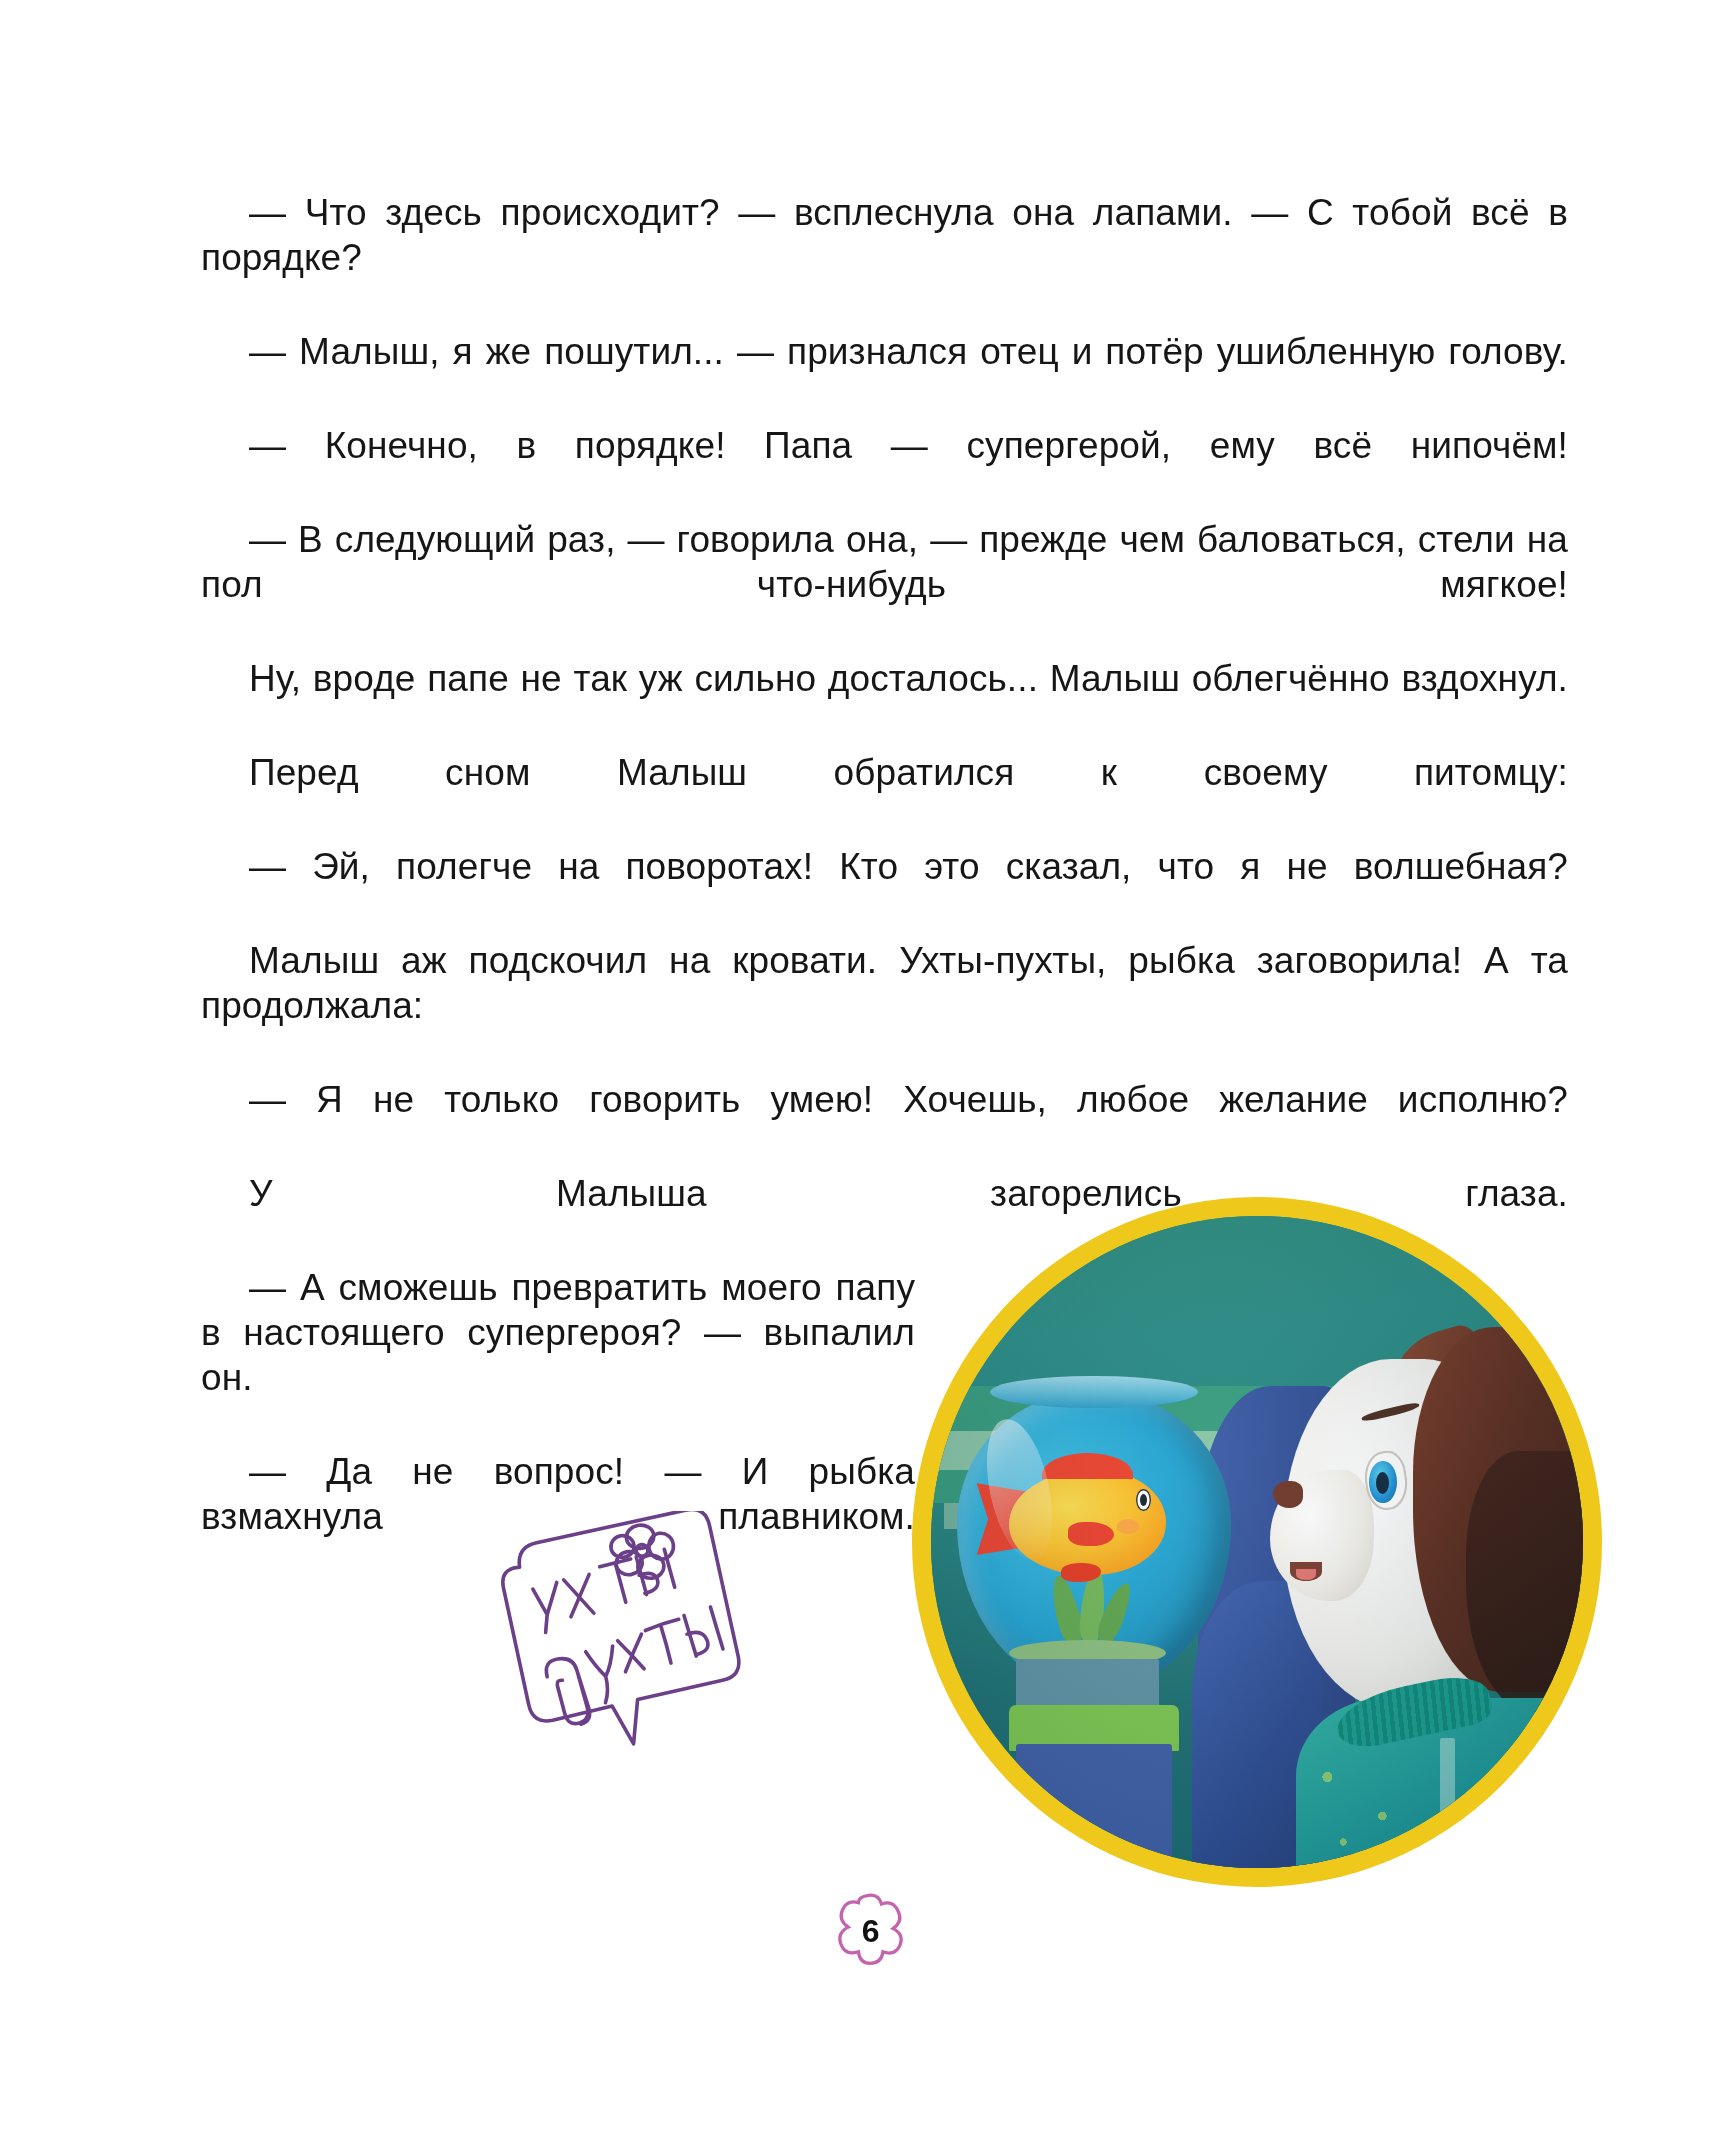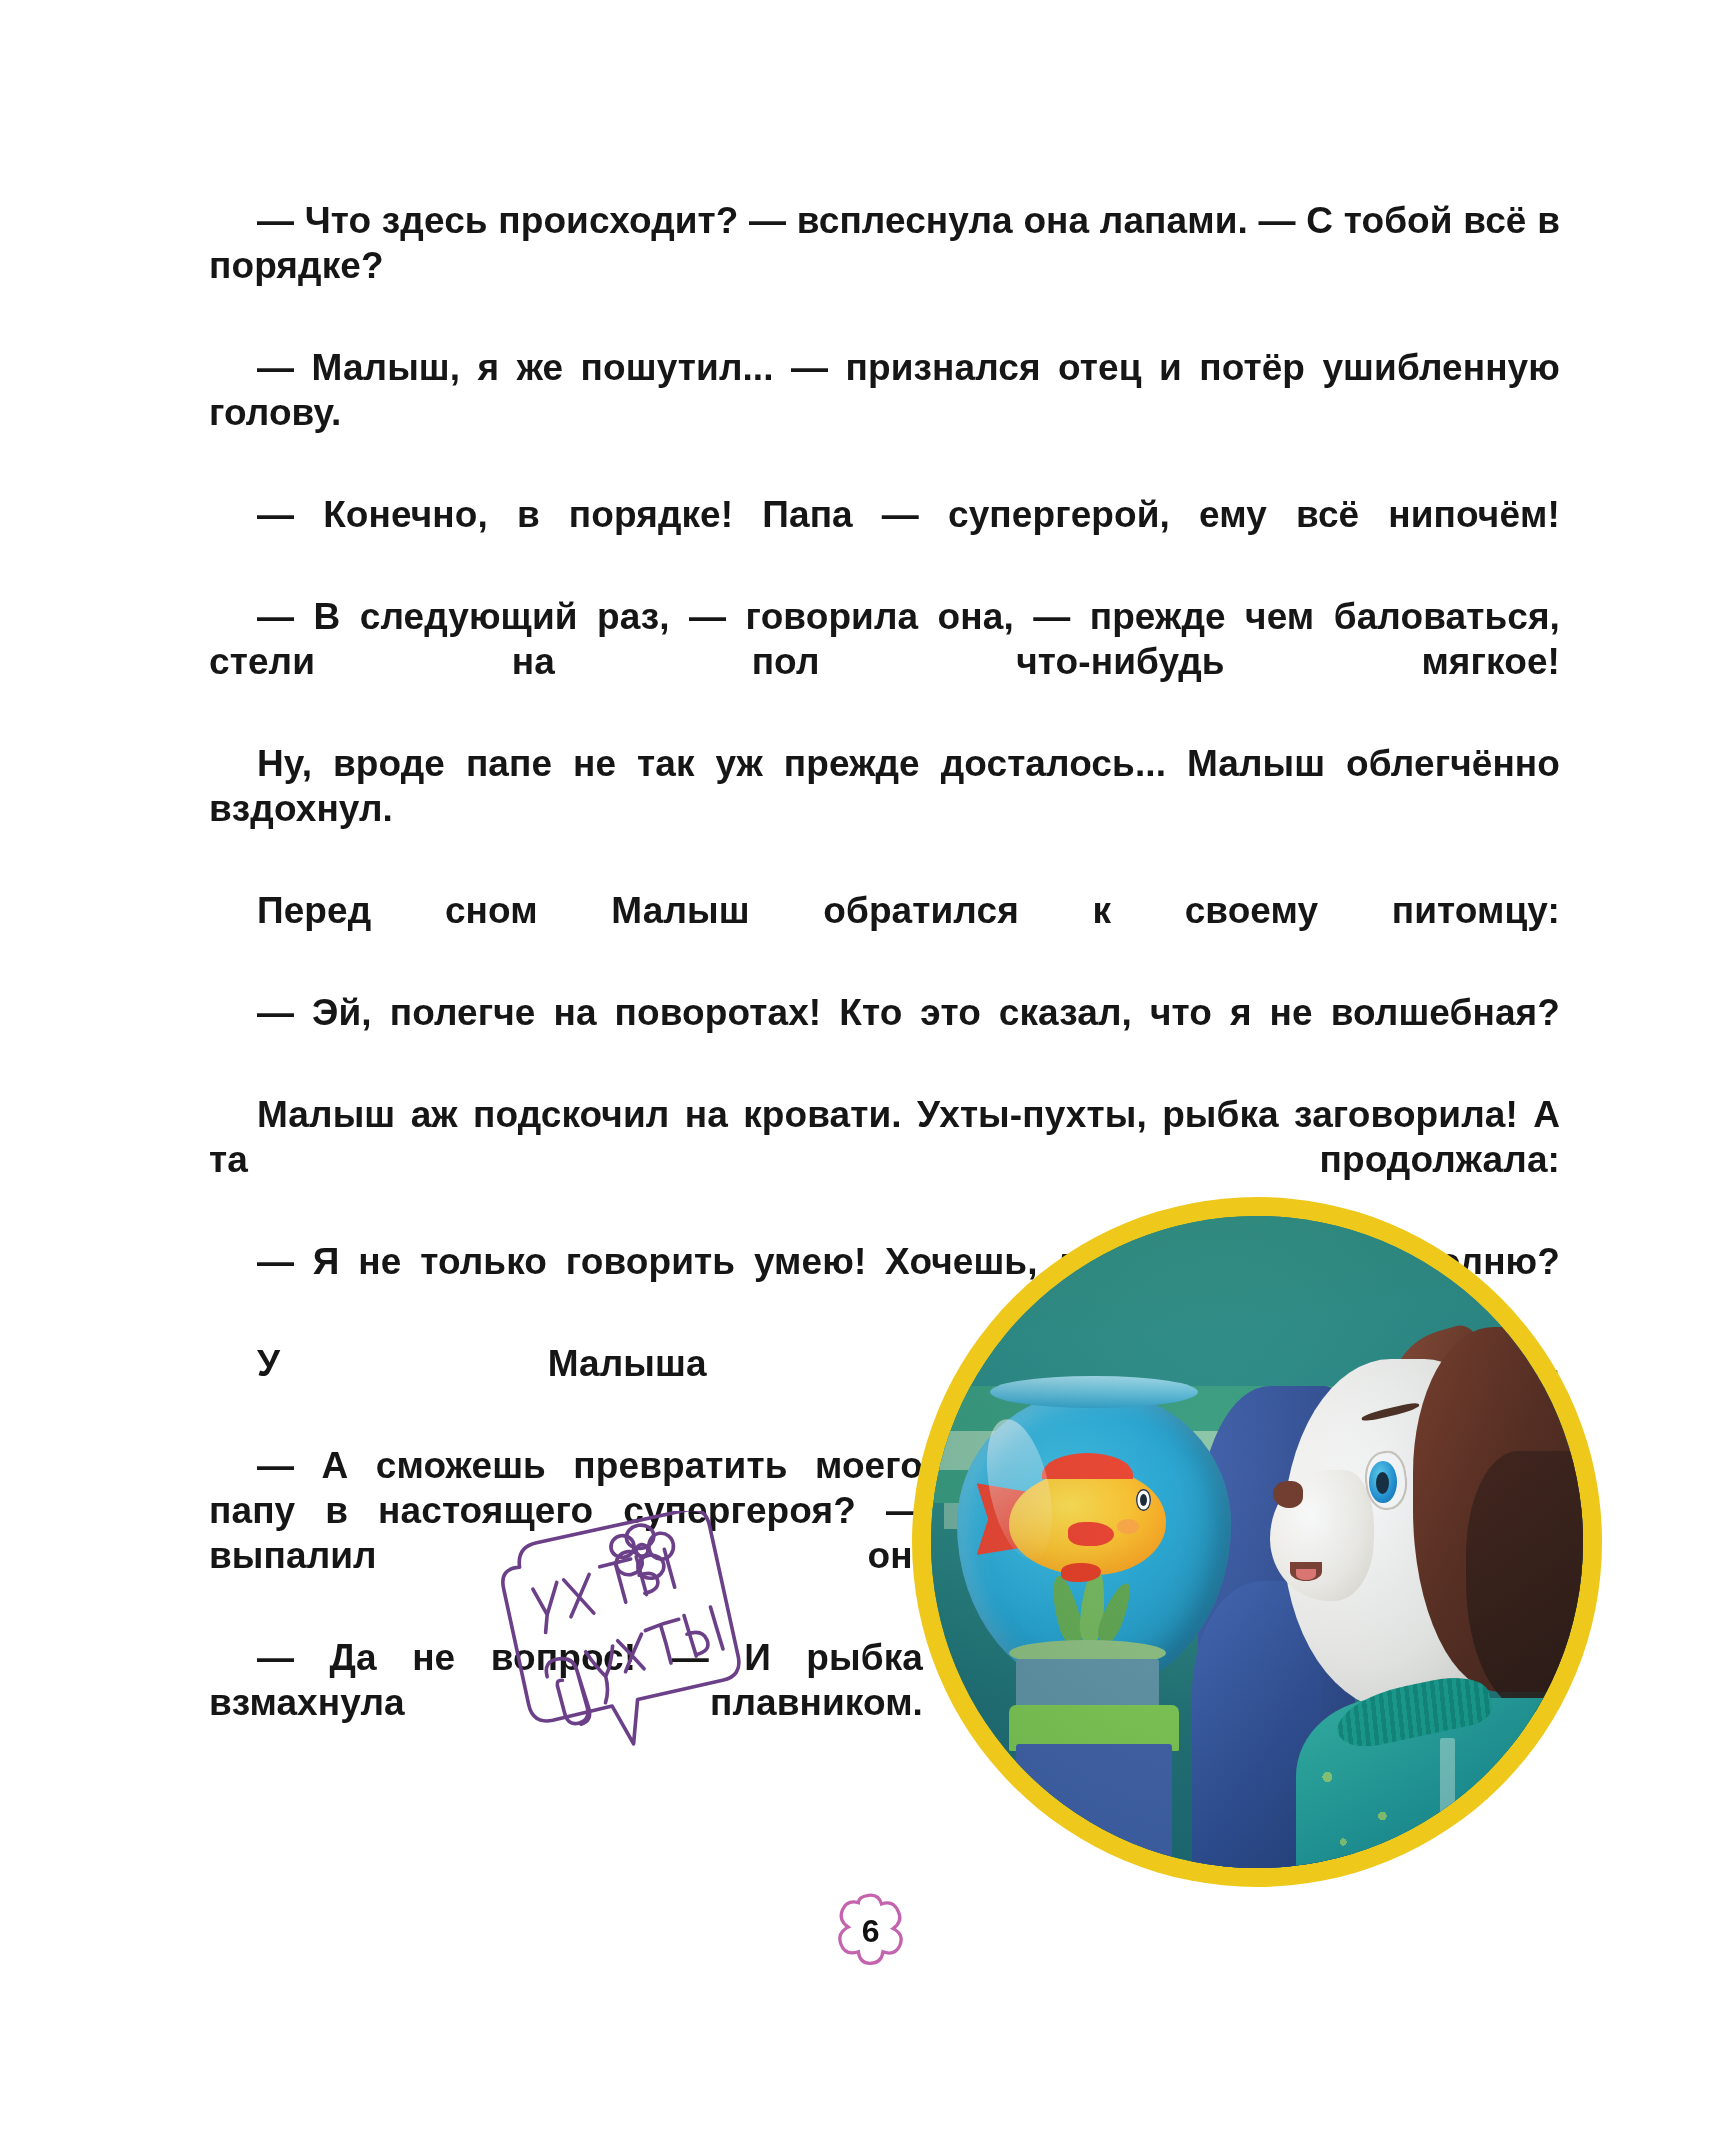--- a/index.html
+++ b/index.html
@@ -23,29 +23,29 @@
   }
 
   .text-col {
     position: absolute;
     left: 197px;
     top: 186px;
     width: 1375px;
   }
 
   .para {
-    margin: 12px;
+    margin: 4px;
     font-size: 37px;
     line-height: 45px;
     letter-spacing: 0.1px;
     text-align: justify;
     text-justify: inter-word;
     -webkit-hyphens: none;
     hyphens: none;
-    font-weight: 700;
+    font-weight: 400;
     color: #161616;
   }
   .para.indent { text-indent: 48px; }
   
   .para::after { content: ""; display: inline-block; width: 100%; }
 
   
   .narrow { width: 714px; }
 
   
@@ -366,21 +366,21 @@
 </head>
 <body>
 
 <div id="page">
 
   <div class="text-col">
     <p class="para indent">— Что здесь происходит? — всплеснула она лапами. — С тобой всё в порядке?</p>
     <p class="para indent">— Малыш, я же пошутил... — признался отец и потёр ушибленную голову.</p>
     <p class="para indent">— Конечно, в порядке! Папа — супергерой, ему всё нипочём!</p>
     <p class="para indent">— В следующий раз, — говорила она, — прежде чем баловаться, стели на пол что-нибудь мягкое!</p>
-    <p class="para indent">Ну, вроде папе не так уж прежде досталось... Малыш облегчённо вздохнул.</p>
+    <p class="para indent">Ну, вроде папе не так уж сильно досталось... Малыш облегчённо вздохнул.</p>
     <p class="para indent">Перед сном Малыш обратился к своему питомцу:</p>
     <p class="para indent">— Эй, полегче на поворотах! Кто это сказал, что я не волшебная?</p>
     <p class="para indent">Малыш аж подскочил на кровати. Ухты-пухты, рыбка заговорила! А та продолжала:</p>
     <p class="para indent">— Я не только говорить умею! Хочешь, любое желание исполню?</p>
     <p class="para indent">У Малыша загорелись глаза.</p>
     <p class="para indent narrow">— А сможешь превратить моего папу в настоящего супергероя? — выпалил он.</p>
     <p class="para indent narrow">— Да не вопрос! — И рыбка взмахнула плавником.</p>
   </div>
 
   <div id="illustration">

